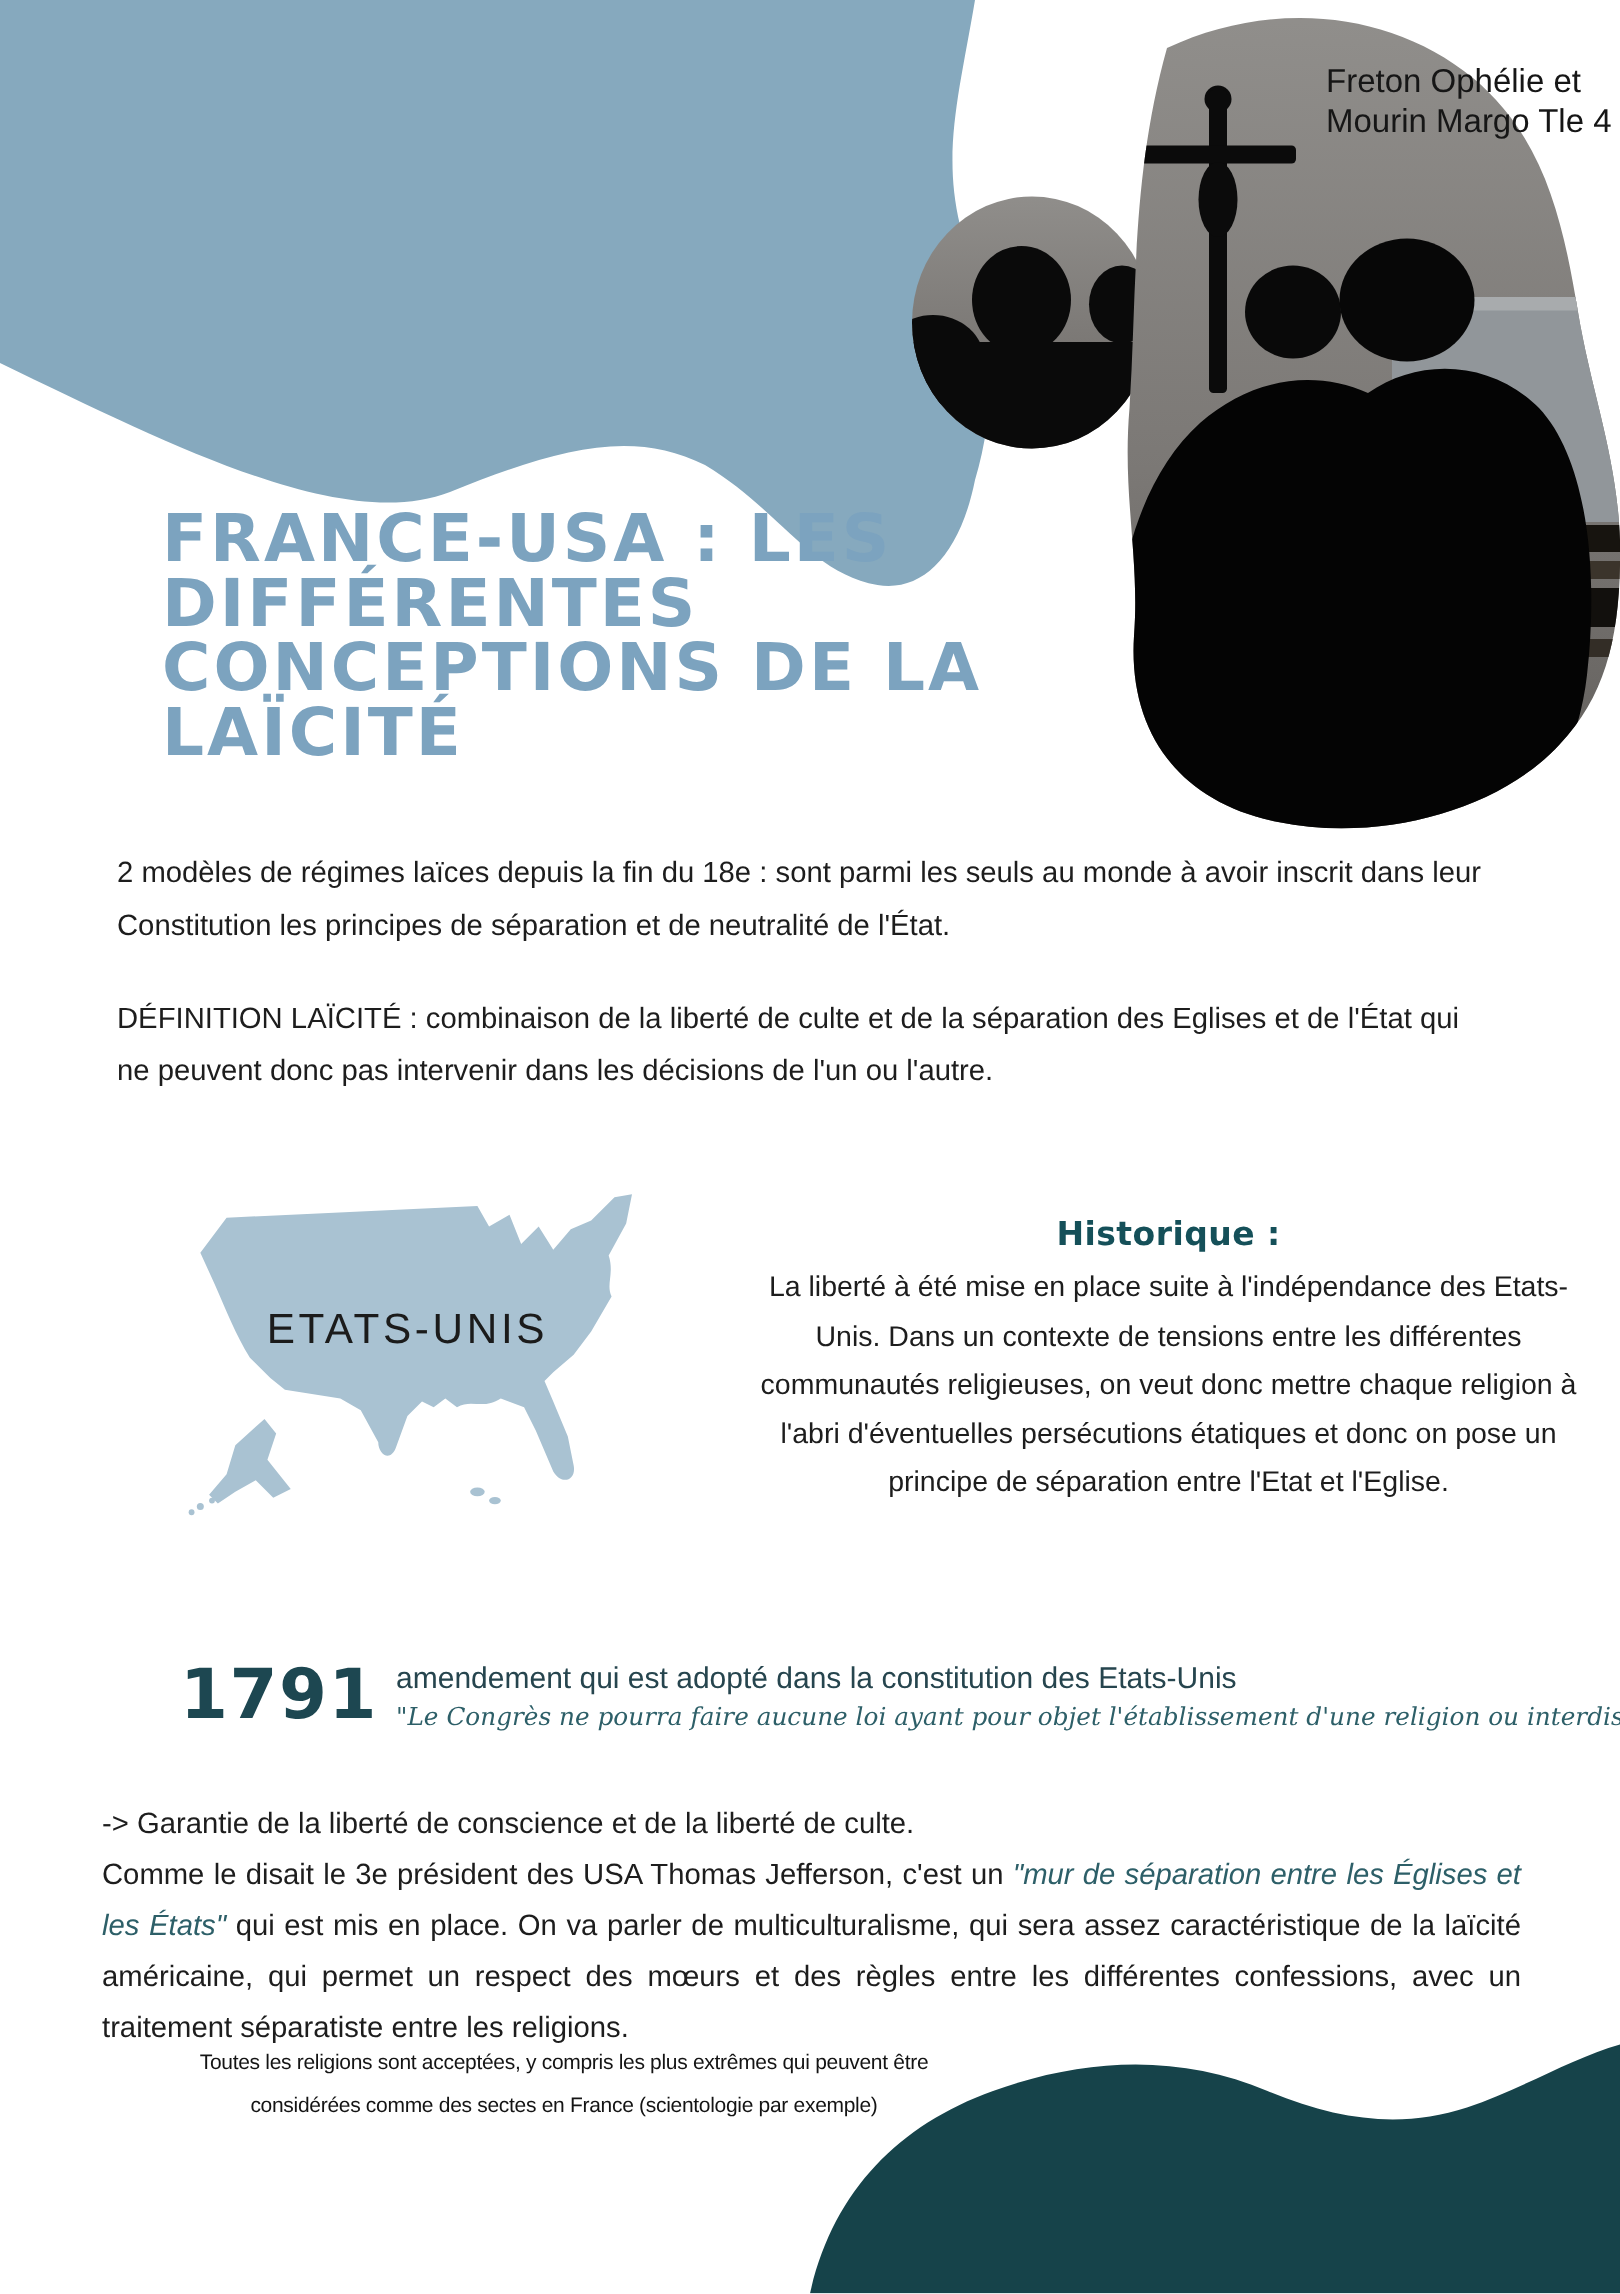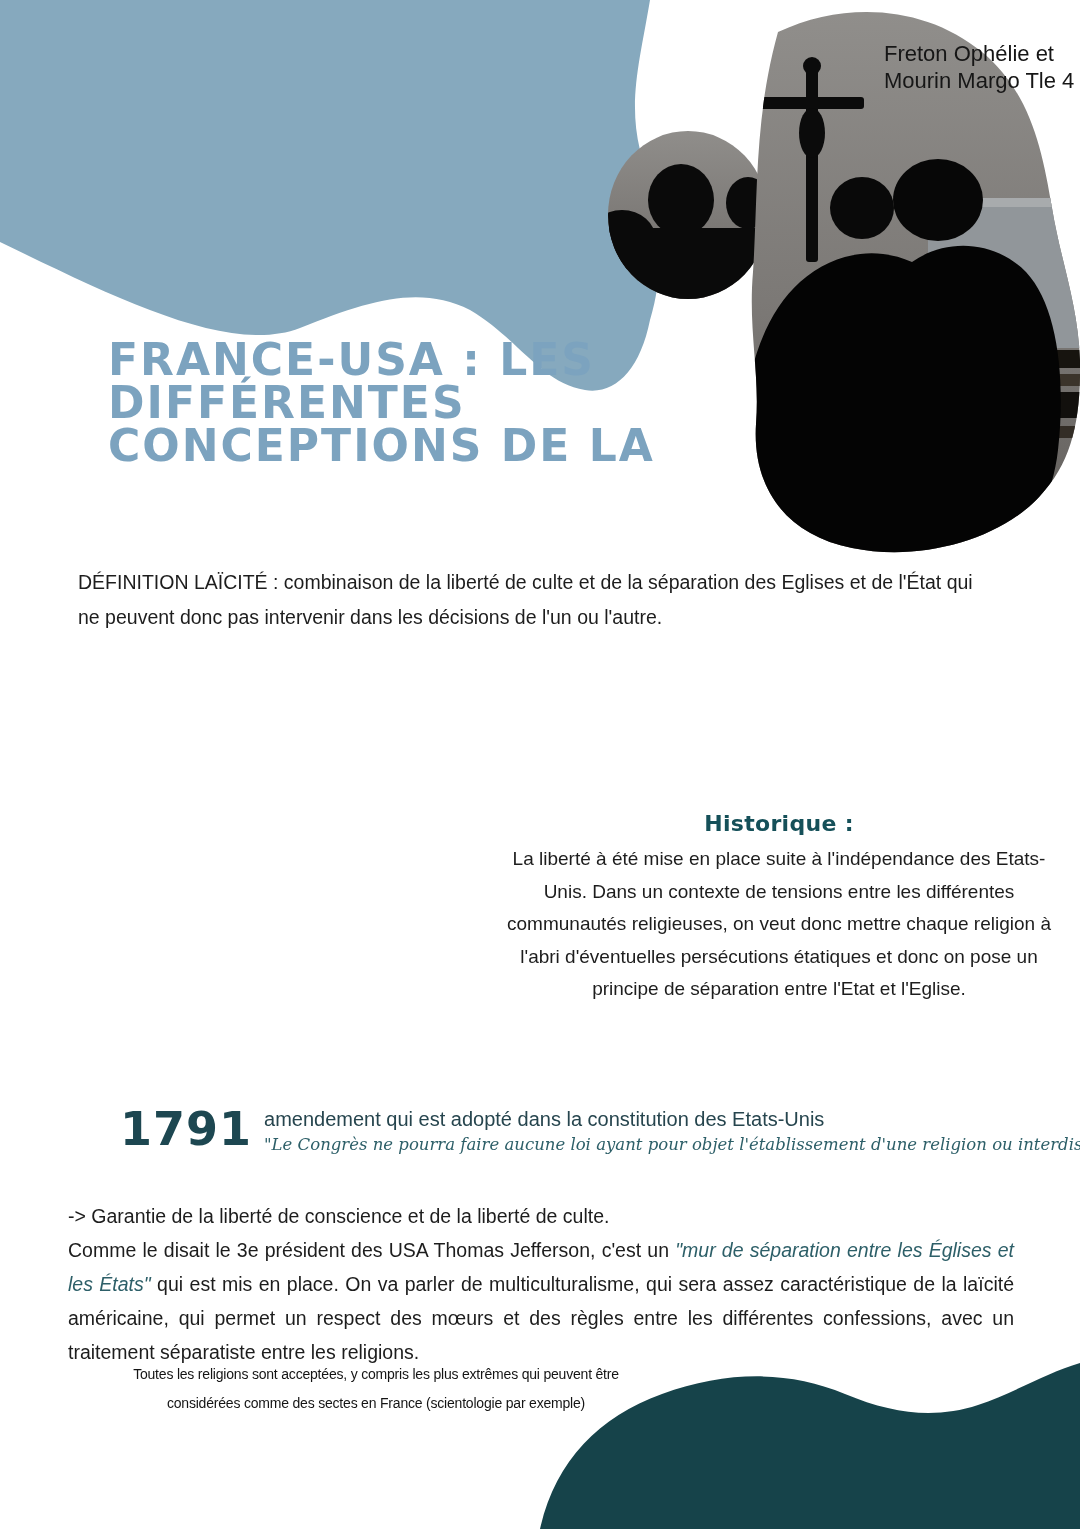--- a/index.html
+++ b/index.html
@@ -134,26 +134,50 @@
 
   <div class="layer authors">
     <div>Freton Ophélie et</div>
     <div>Mourin Margo Tle 4</div>
   </div>
 
   <div class="layer title">
     <div>FRANCE-USA : LES</div>
     <div>DIFFÉRENTES</div>
     <div>CONCEPTIONS DE LA</div>
+    <div>LAÏCITÉ</div>
   </div>
 
   <div class="layer intro">
+    <p>2 modèles de régimes laïces depuis la fin du 18e : sont parmi les seuls au monde à avoir inscrit dans leur Constitution les principes de séparation et de neutralité de l'État.</p>
     <p>DÉFINITION LAÏCITÉ : combinaison de la liberté de culte et de la séparation des Eglises et de l'État qui ne peuvent donc pas intervenir dans les décisions de l'un ou l'autre.</p>
   </div>
 
+  <div class="layer map-wrap">
+    <svg width="350" height="238" viewBox="0 0 360 240">
+      <g fill="#a9c2d2">
+        <path d="M16,44 L34,20 L206,12 L214,26 L228,18 L236,38 L248,26 L258,42 L270,28
+             L284,22 L300,6 L312,4 L308,24 L296,46
+             C300,58 294,66 298,74 L284,98 L272,114 L258,126
+             L252,132 L258,146 L268,170 L272,190
+             C274,200 264,204 258,194 L246,166 L238,150
+             L222,144 C210,152 202,144 192,150 L184,144 L176,150 L168,146
+             L158,156 L150,178 C146,188 138,182 138,174
+             L126,152 L112,144 L74,138 L64,130 L50,116
+             C40,100 34,84 26,66 Z"></path>
+        <path d="M40,176 L60,158 L68,168 L62,186 L78,206 L66,212 L54,200 L40,208 L28,216 L22,210 L34,196 Z"></path>
+        <circle cx="16" cy="218" r="2.4"></circle>
+          <circle cx="10" cy="222" r="2"></circle>
+        <circle cx="24" cy="214" r="2"></circle>
+        <ellipse cx="206" cy="208" rx="5" ry="3"></ellipse>
+        <ellipse cx="218" cy="214" rx="4" ry="2.5"></ellipse>
+      </g>
+      <text x="158" y="106" text-anchor="middle" font-size="29" letter-spacing="2.5" fill="#1b1b1b" font-family="Liberation Sans, sans-serif">ETATS-UNIS</text>
+    </svg>
+  </div>
 
   <div class="layer historique">
     <h3>Historique :</h3>
     <p>La liberté à été mise en place suite à l'indépendance des Etats-Unis. Dans un contexte de tensions entre les différentes communautés religieuses, on veut donc mettre chaque religion à l'abri d'éventuelles persécutions étatiques et donc on pose un principe de séparation entre l'Etat et l'Eglise.</p>
   </div>
 
   <div class="layer amendment">
     <div class="year">1791</div>
     <div class="amend-col">
       <div class="amend-line">amendement qui est adopté dans la constitution des Etats-Unis</div>

